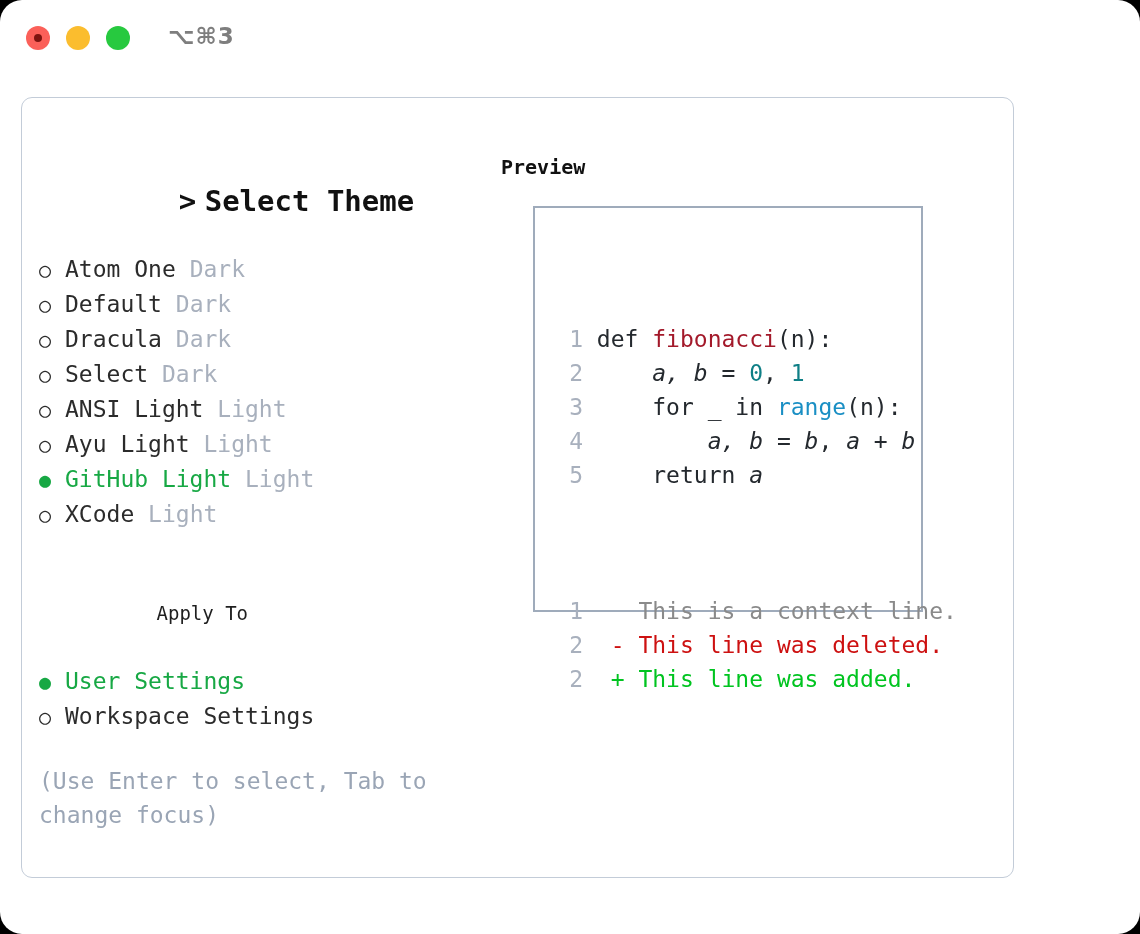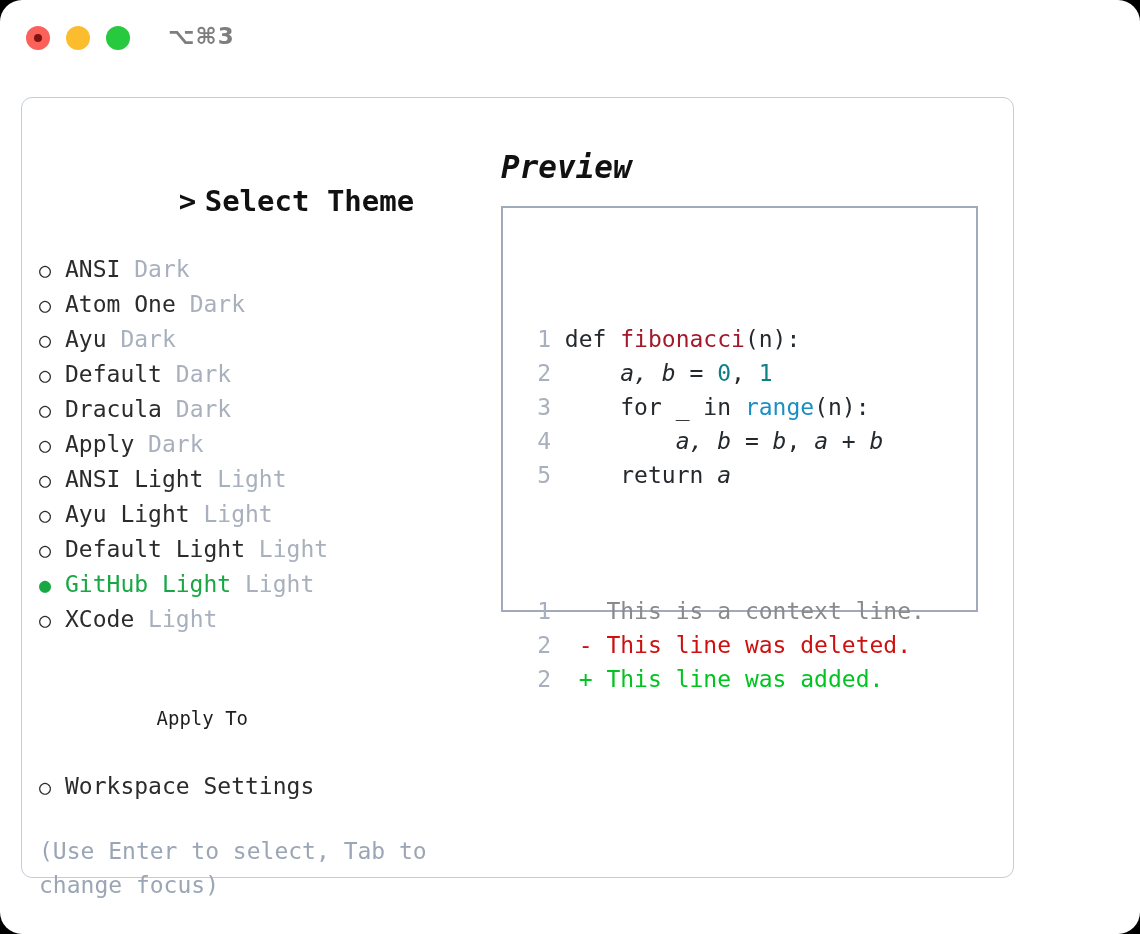--- a/index.html
+++ b/index.html
@@ -118,35 +118,35 @@
     white-space: pre-wrap;
   }
   
   .right-col {
     position: absolute;
     left: 479px;
     top: 52px;
     width: 490px;
   }
   .preview-title {
-    font-size: 31px;
+    font-size: 20px;
     font-weight: bold;
     color: #111111;
     line-height: 34px;
     white-space: pre;
-    font-style: italic;
   }
   .preview-box {
     margin-top: 22px;
-    width: 477px;
+    width: 390px;
     height: 406px;
     border: 2px solid #9fabbb;
     box-sizing: border-box;
     background: #ffffff;
     position: relative;
+    margin-left: 32px;
   }
   .code {
     position: absolute;
     left: 22px;
     top: 46px;
     font-size: 23px;
     line-height: 34px;
     white-space: pre;
   }
   .ln {
@@ -179,40 +179,38 @@
 
   <div class="panel">
 
     <div class="left-col">
 
       <div class="list-head">
         <span class="marker">&gt;</span><span>Select Theme</span>
       </div>
 
       <div id="theme-list">
-          <div class="row"><span class="bullet">○</span><span class="label">ANSI</span><span class="kind"> Dark</span></div>
           <div class="row"><span class="bullet">○</span><span class="label">Atom One</span><span class="kind"> Dark</span></div>
-          <div class="row"><span class="bullet">○</span><span class="label">Ayu</span><span class="kind"> Dark</span></div>
           <div class="row"><span class="bullet">○</span><span class="label">Default</span><span class="kind"> Dark</span></div>
           <div class="row"><span class="bullet">○</span><span class="label">Dracula</span><span class="kind"> Dark</span></div>
-          <div class="row"><span class="bullet">○</span><span class="label">Apply</span><span class="kind"> Dark</span></div>
+          <div class="row"><span class="bullet">○</span><span class="label">Select</span><span class="kind"> Dark</span></div>
           <div class="row"><span class="bullet">○</span><span class="label">ANSI Light</span><span class="kind"> Light</span></div>
           <div class="row"><span class="bullet">○</span><span class="label">Ayu Light</span><span class="kind"> Light</span></div>
-          <div class="row"><span class="bullet">○</span><span class="label">Default Light</span><span class="kind"> Light</span></div>
           <div class="row selected"><span class="bullet">●</span><span class="label">GitHub Light</span><span class="kind"> Light</span></div>
           <div class="row"><span class="bullet">○</span><span class="label">XCode</span><span class="kind"> Light</span></div>
         </div>
 
       <div class="spacer-30"></div>
 
       <div class="section-head">
         <span class="marker"></span><span>Apply To</span>
       </div>
 
       <div id="apply-list">
+          <div class="row selected"><span class="bullet">●</span><span class="label">User Settings</span></div>
           <div class="row"><span class="bullet">○</span><span class="label">Workspace Settings</span></div>
         </div>
 
       <div class="spacer-30"></div>
 
       <div class="hint">(Use Enter to select, Tab to change focus)</div>
     </div>
 
     <div class="right-col">
       <div class="preview-title">Preview</div>

